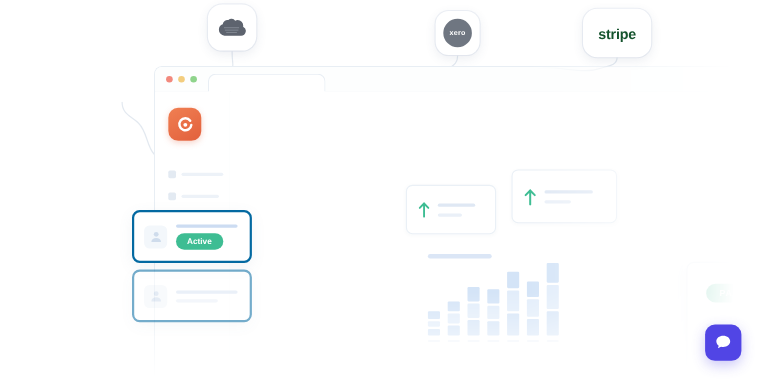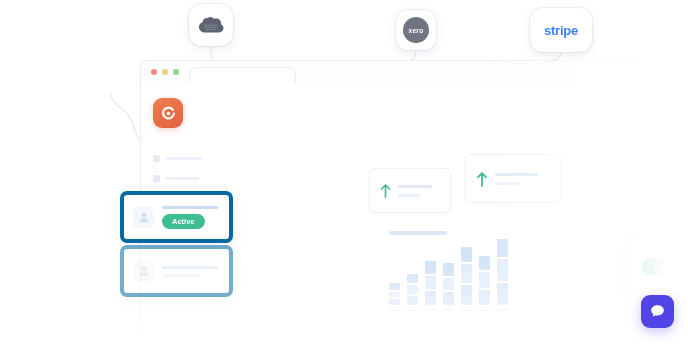--- a/index.html
+++ b/index.html
@@ -27,21 +27,21 @@
   .badge-xero{left:396px;top:10px;width:40px;height:40px;border-radius:12px;}
   .badge-stripe{left:530px;top:8px;width:62px;height:44px;border-radius:13px;}
   .badge-qb{left:90px;top:51px;width:42px;height:42px;border-radius:13px;}
 
   .sf-cloud{width:28px;height:18px;}
   .xero-circle{
     width:26px;height:26px;border-radius:50%;
     background:#6f7681;display:flex;align-items:center;justify-content:center;
   }
   .xero-text{color:#ffffff;font-size:6.5px;letter-spacing:.3px;font-weight:700;}
-  .stripe-text{color:#3b82f6;font-size:13px;font-weight:700;letter-spacing:-.2px;}
+  .stripe-text{color:#14532d;font-size:13px;font-weight:700;letter-spacing:-.2px;}
   .qb-circle{
     width:25px;height:25px;border-radius:50%;
     background:#5d636e;display:flex;align-items:center;justify-content:center;
   }
   .qb-text{color:#ffffff;font-size:11px;font-weight:700;letter-spacing:-.5px;}
 
   
   .window{
     position:absolute;left:140px;top:60px;width:548px;height:285px;
     background:#ffffff;
@@ -125,21 +125,21 @@
   }
   .paid-pill{
     position:absolute;left:17px;top:19px;
     padding:4px 12px;border-radius:10px;background:#3ebd93;
     color:#ffffff;font-size:8px;font-weight:700;letter-spacing:.7px;
   }
   .inv-ln{position:absolute;height:3px;border-radius:2px;}
 
   
   .contact{
-    position:absolute;background:#ffffff;border:4px solid #0369a1;border-radius:7px;
+    position:absolute;background:#ffffff;border:2px solid #0369a1;border-radius:7px;
     box-shadow:0 4px 14px rgba(90,110,140,0.08);
     display:flex;align-items:center;
   }
   .contact-a{left:120px;top:191px;width:105px;height:44px;}
   .contact-b{left:120px;top:245px;width:105px;height:44px;opacity:.55;}
   .avatar{
     width:21px;height:21px;border-radius:5px;background:#f3f7fb;margin-left:9px;flex:none;
     display:flex;align-items:center;justify-content:center;
   }
   .contact-body{margin-left:8px;display:flex;flex-direction:column;gap:5px;}

